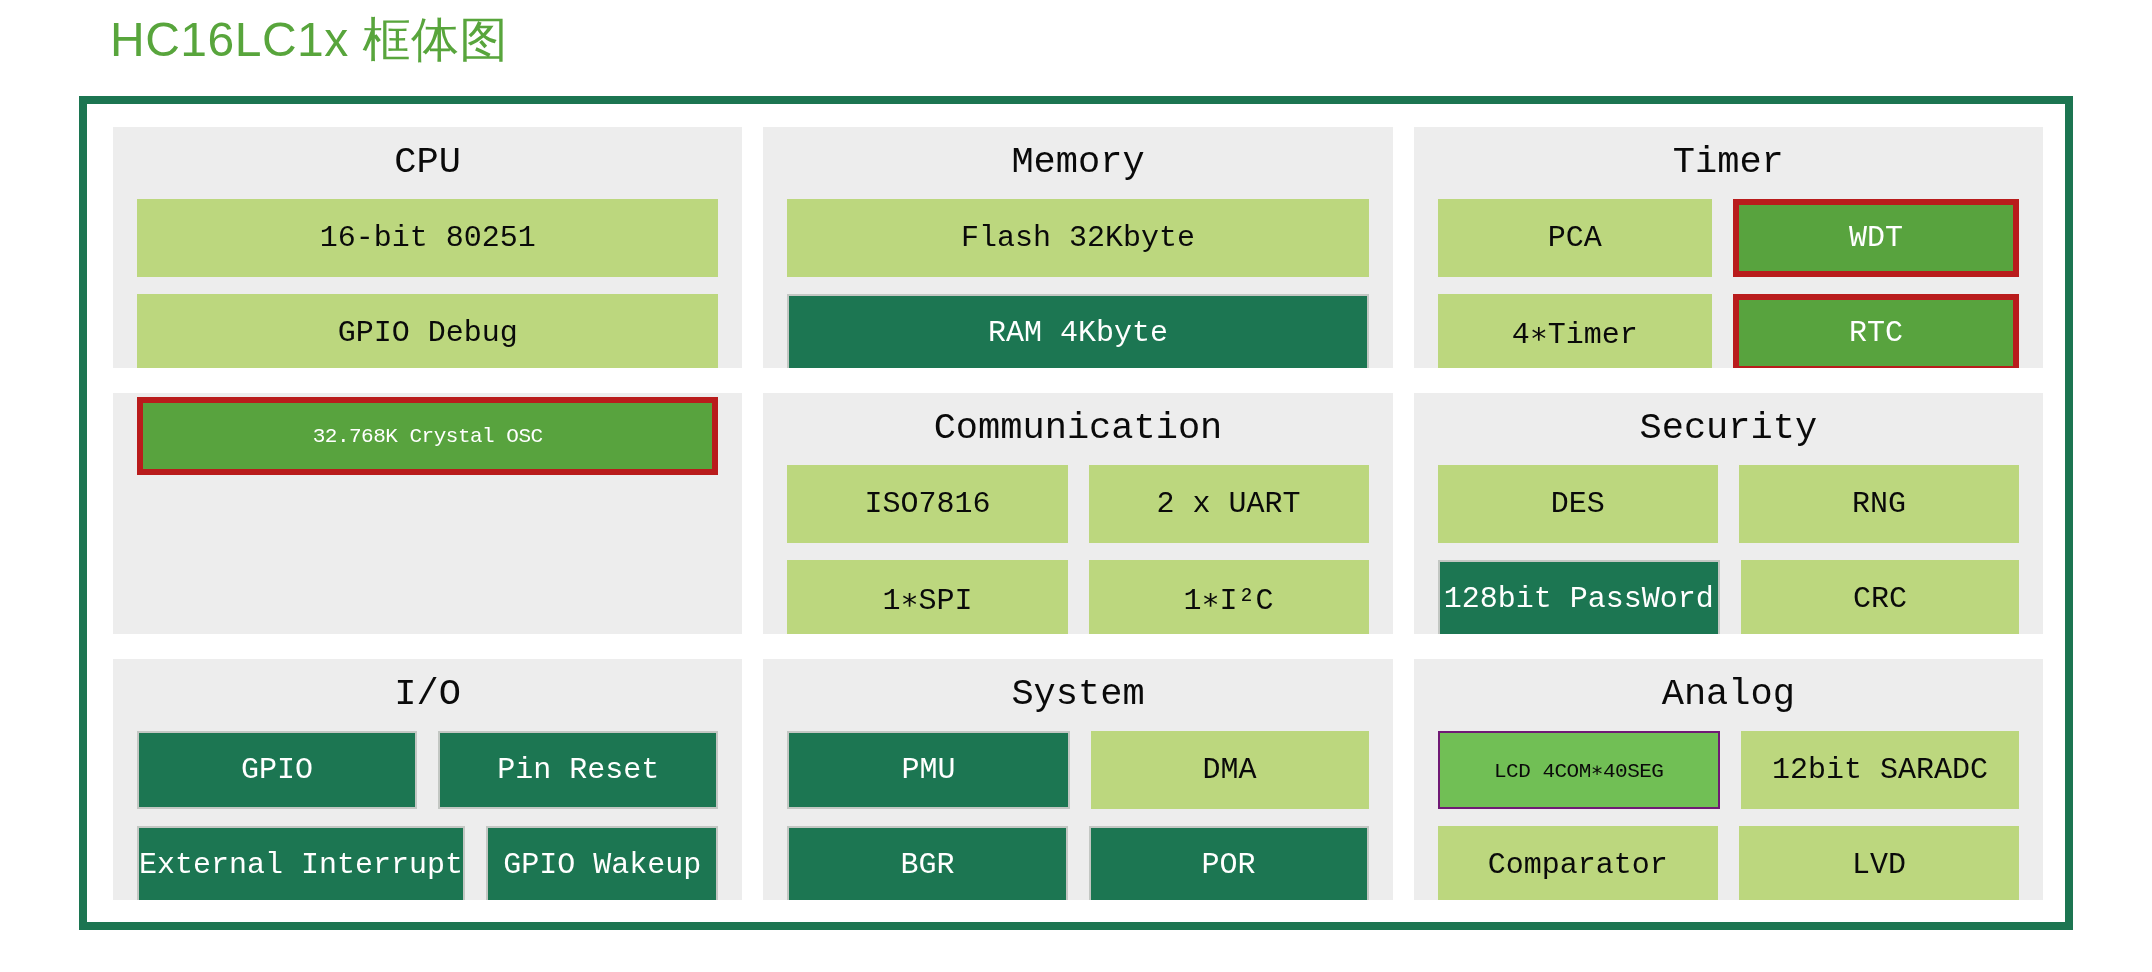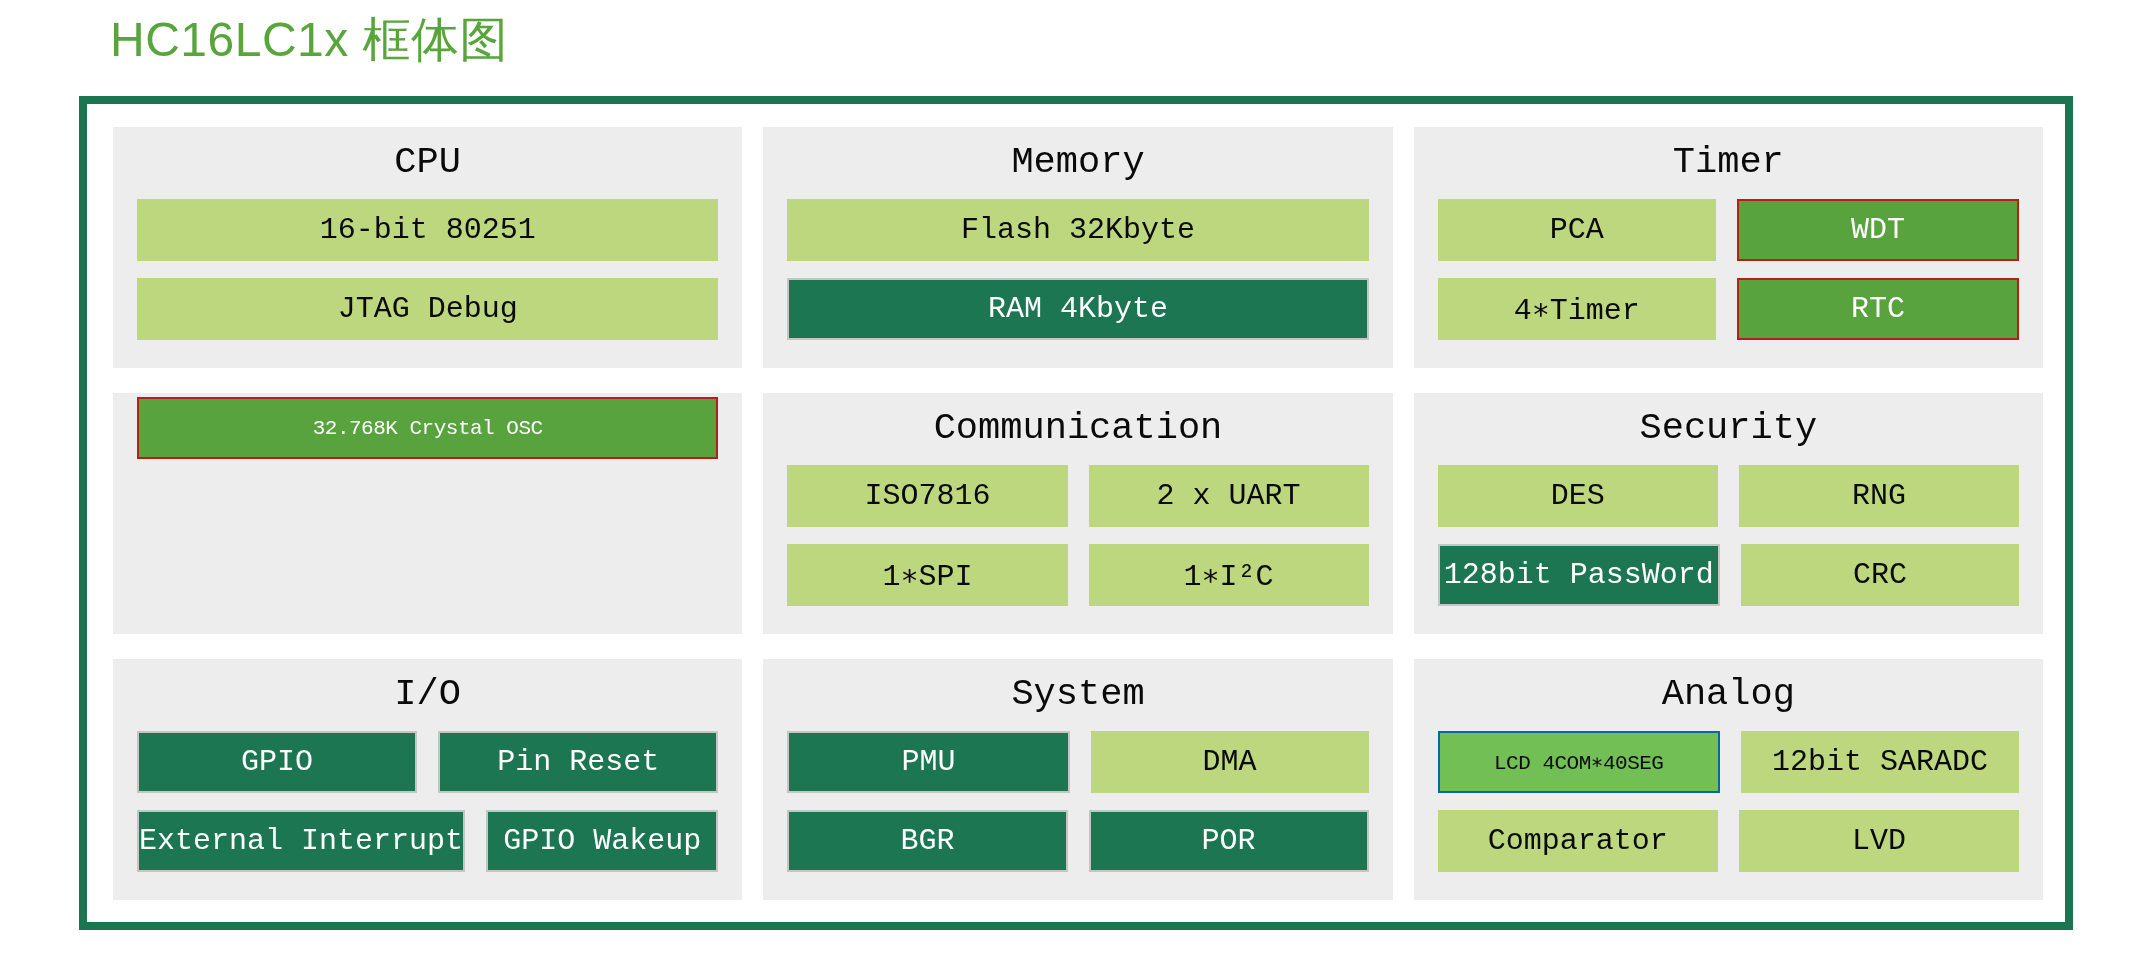--- a/index.html
+++ b/index.html
@@ -4,43 +4,43 @@
 <style>
   html,body{margin:0;padding:0;background:#ffffff;}
   body{width:2152px;height:972px;position:relative;font-family:"Liberation Sans","DejaVu Sans",sans-serif;}
   .page-title{position:absolute;left:110px;top:10px;font-size:48px;line-height:60px;color:#58a53c;letter-spacing:0.5px;}
   .frame{position:absolute;left:79px;top:96px;width:1994px;height:834px;border:8px solid #1c7551;box-sizing:border-box;background:#ffffff;}
   .grid{position:absolute;inset:0;display:grid;grid-template-columns:repeat(3,1fr);grid-template-rows:repeat(3,1fr);gap:25px 21px;padding:23px 22px 22px 26px;box-sizing:border-box;font-family:Liberation Mono, monospace;}
   .panel{background:#ededed;display:flex;flex-direction:column;padding:4px 24px 22px;box-sizing:border-box;overflow:hidden;}
   .panel-header{text-align:center;font-size:37px;color:#0a0a0a;line-height:62px;height:62px;margin-bottom:6px;}
   .rows{display:flex;flex-direction:column;gap:17px;}
   .row{display:flex;gap:21px;}
-  .cell{flex:1;height:62px;display:flex;align-items:center;justify-content:center;font-size:30px;box-sizing:border-box;white-space:nowrap;}
+  .cell{flex:1;height:78px;display:flex;align-items:center;justify-content:center;font-size:30px;box-sizing:border-box;white-space:nowrap;}
   .light{background:#bcd77e;color:#0a0a0a;}
-  .medium{background:#58a33e;color:#ffffff;border:2px solid #b91c1c;}
+  .medium{background:#58a33e;color:#ffffff;border:6px solid #b91c1c;}
   .dark{background:#1c7652;color:#ffffff;border:2px solid #c3c7c3;}
-  .bright{background:#71bf55;color:#0a0a0a;border:2px solid #0369a1;}
+  .bright{background:#71bf55;color:#0a0a0a;border:2px solid #701a75;}
   .small-text{font-size:21px;letter-spacing:-0.5px;}
 </style>
 </head>
 <body>
 
 <div class="page-title">HC16LC1x 框体图</div>
 
 <div class="frame">
   <div class="grid">
 
     <div class="panel">
       <div class="panel-header">CPU</div>
       <div class="rows">
         <div class="row">
             <div class="cell light">16-bit 80251</div>
           </div>
         <div class="row">
-            <div class="cell light">JTAG Debug</div>
+            <div class="cell light">GPIO Debug</div>
           </div>
       </div>
     </div>
 
     <div class="panel">
       <div class="panel-header">Memory</div>
       <div class="rows">
         <div class="row">
             <div class="cell light">Flash 32Kbyte</div>
           </div>

